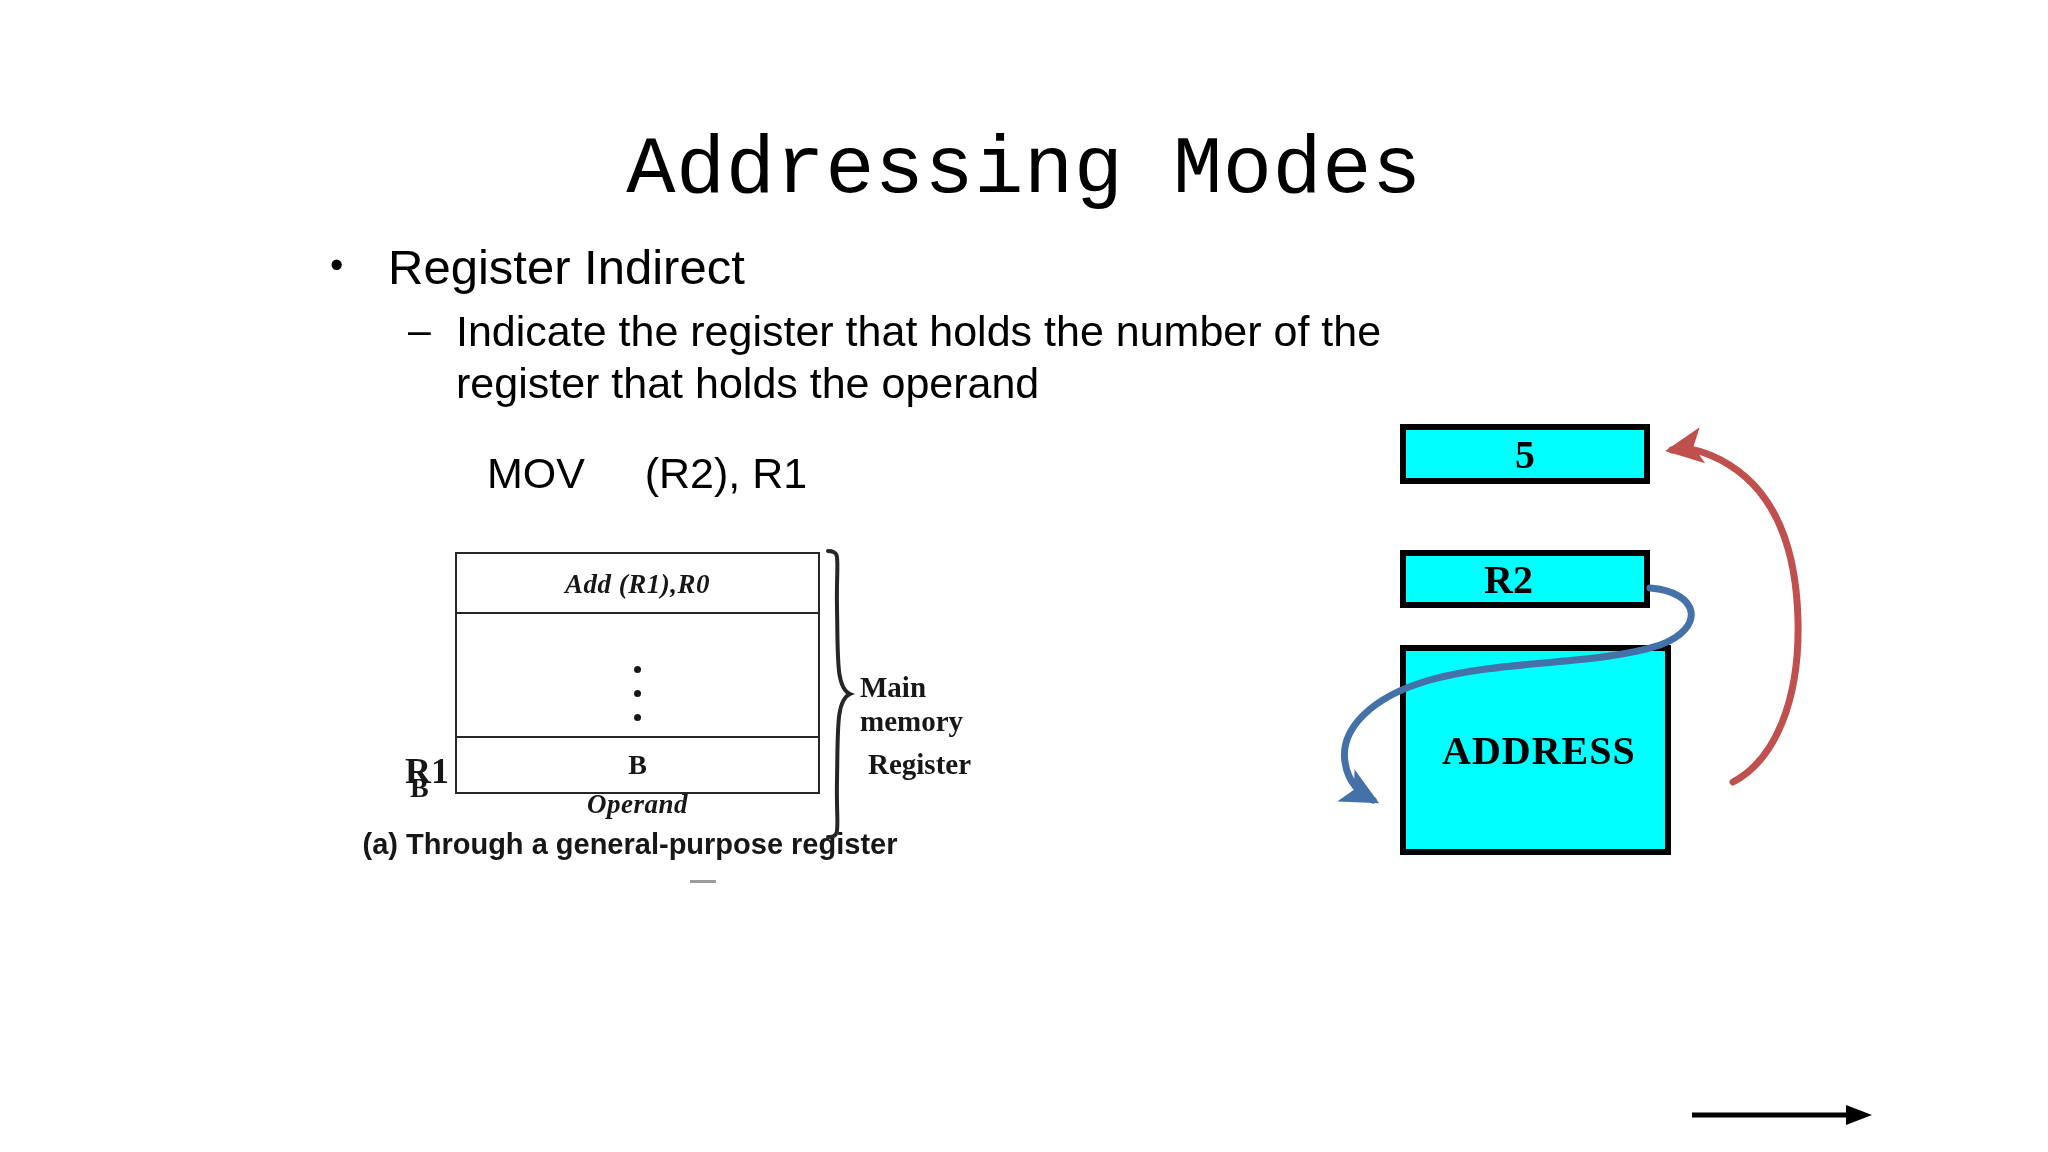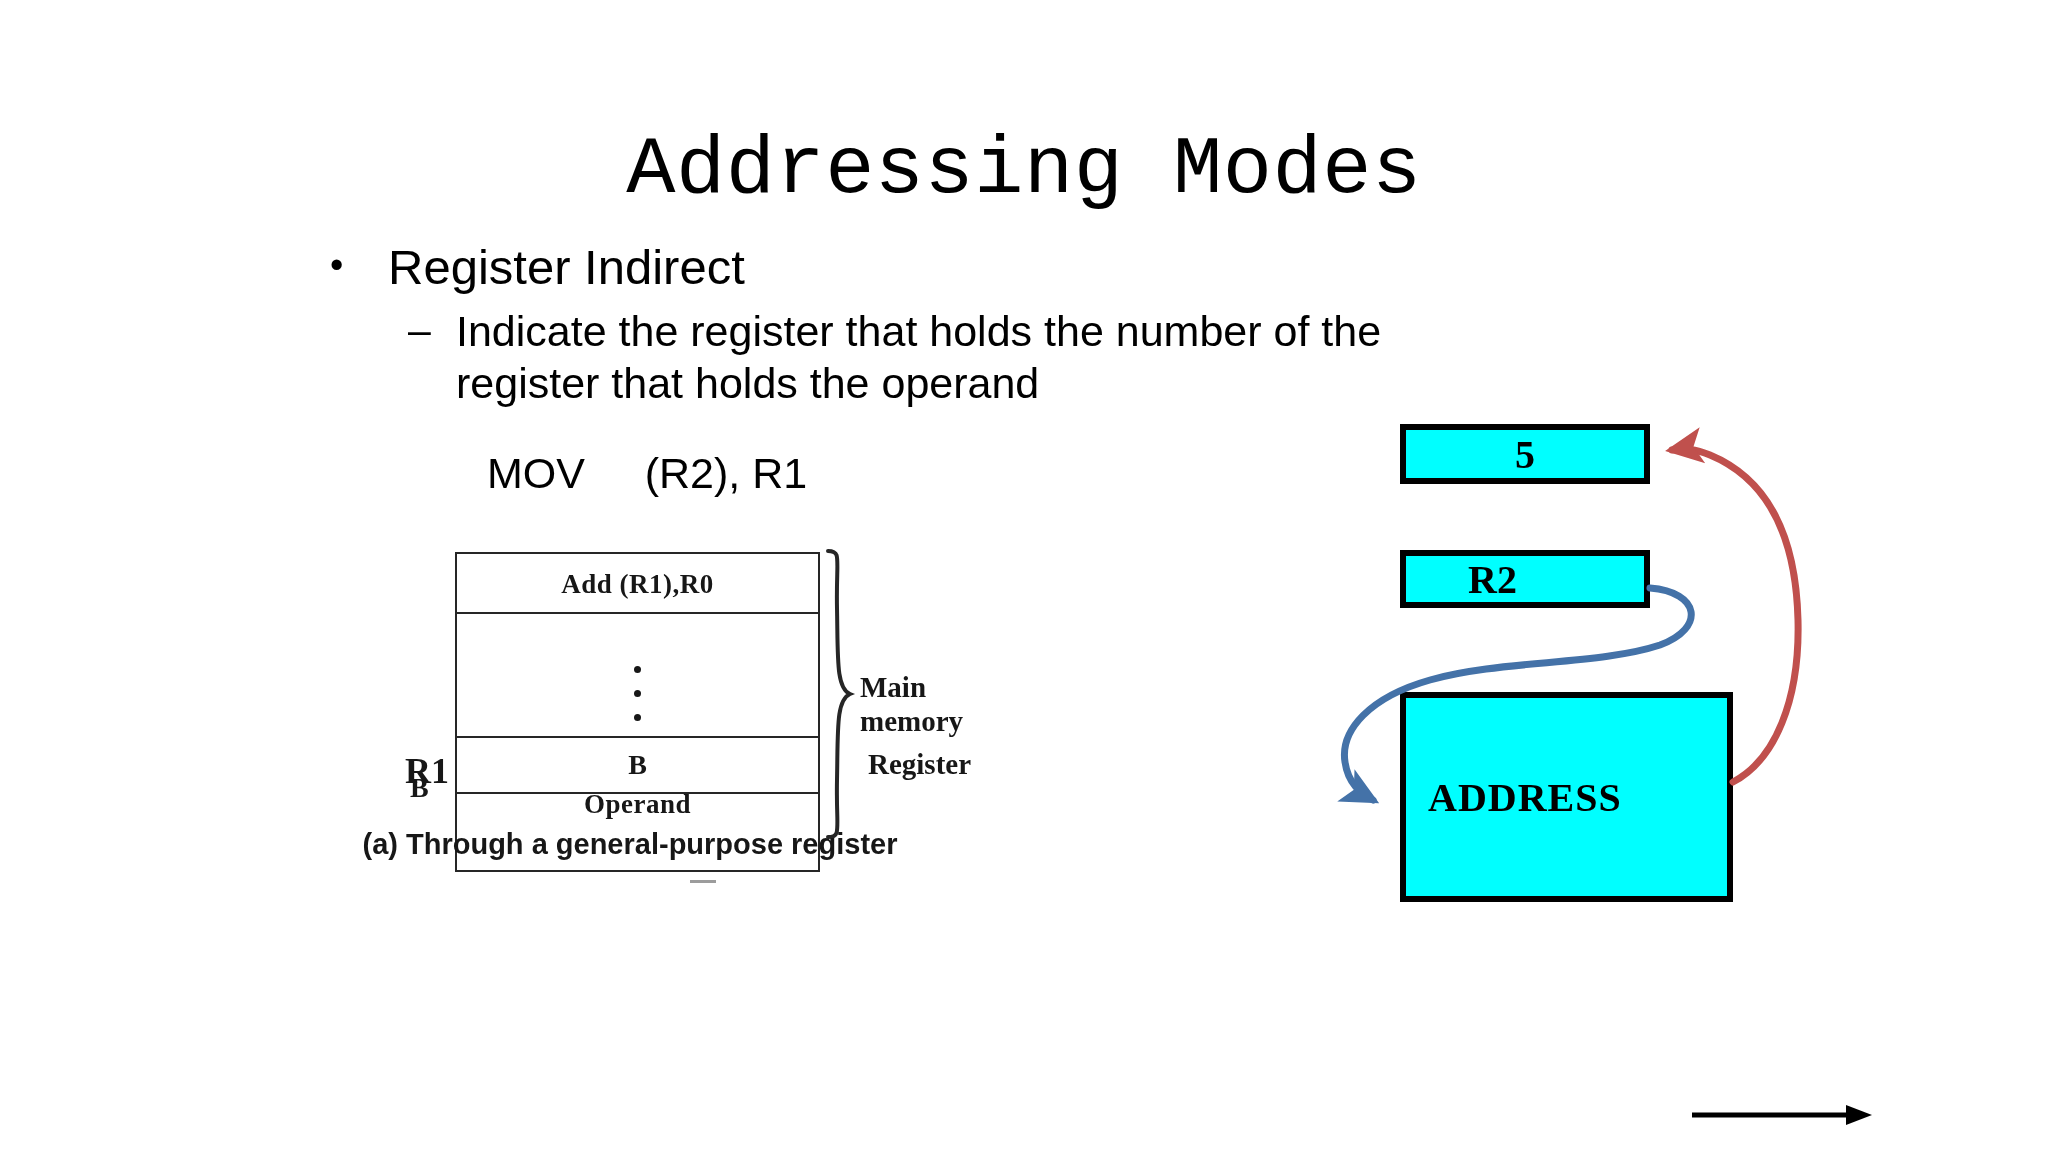--- a/index.html
+++ b/index.html
@@ -91,24 +91,25 @@
     width: 640px;
     height: 612px;
     filter: contrast(1.06);
   }
 
   .mem-table {
     position: absolute;
     left: 65px;
     top: 12px;
     width: 365px;
-    height: 320px;
+    height: 242px;
     box-sizing: border-box;
     border: 2px solid #2b2b2b;
     background: #fdfdfd;
+    font-style: italic;
   }
   .mem-row {
     position: absolute;
     left: 0;
     width: 100%;
     box-sizing: border-box;
     text-align: center;
     font-family: "Liberation Serif", serif;
     font-weight: 700;
     color: #1d1d1d;
@@ -252,30 +253,30 @@
     height: 60px;
     justify-content: center;
     font-size: 40px;
   }
   #box-r2 {
     left: 1400px;
     top: 550px;
     width: 250px;
     height: 58px;
     justify-content: flex-start;
-    padding-left: 62px;
+    padding-left: 78px;
     font-size: 40px;
   }
   #box-address {
     left: 1400px;
-    top: 692px;
-    width: 333px;
+    top: 645px;
+    width: 271px;
     height: 210px;
     justify-content: flex-start;
-    padding-left: 22px;
+    padding-left: 36px;
     font-size: 40px;
     letter-spacing: 1px;
   }
 
   
   #arrows-svg {
     position: absolute;
     left: 0;
     top: 0;
     width: 2048px;

